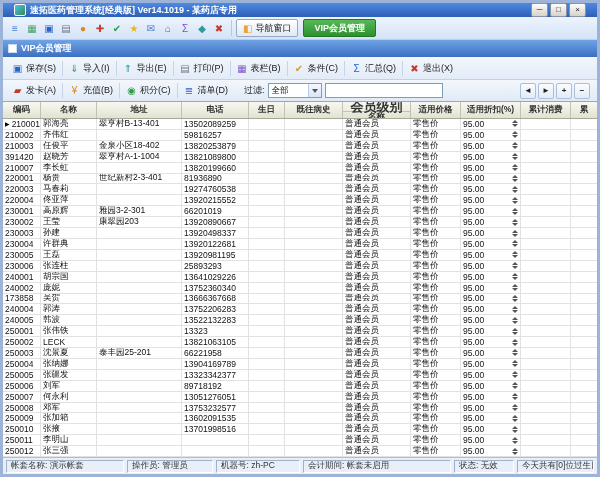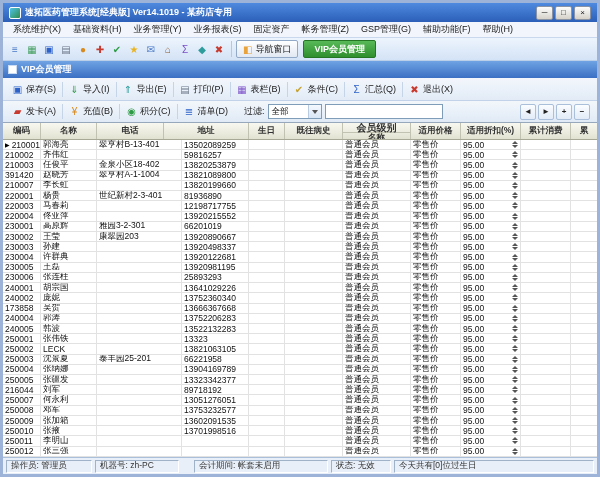--- a/index.html
+++ b/index.html
@@ -1,21 +1,21 @@
 <!DOCTYPE html>
 <html><head>
 <meta charset="utf-8">
 <style>
   *{margin:0;padding:0;box-sizing:border-box;}
   html,body{width:600px;height:477px;overflow:hidden;}
   body{font-family:"Liberation Sans","DejaVu Sans",sans-serif;background:#8FA8C8;}
   .window{width:600px;height:477px;border:3px solid #9DB4D8;background:#DCE9F8;display:flex;flex-direction:column;}
 
   
-  .titlebar{height:19px;background:linear-gradient(#4E8ADF,#2C5FB8);display:flex;align-items:center;padding:0 6px;gap:4px;flex:none;}
+  .titlebar{height:14px;background:linear-gradient(#4E8ADF,#2C5FB8);display:flex;align-items:center;padding:0 11px;gap:4px;flex:none;}
   .app-icon{width:12px;height:12px;background:linear-gradient(135deg,#4FC3E8,#2E8C4A);border:1px solid #fff;border-radius:2px;flex:none;}
   .title-text{color:#fff;font-size:9px;font-weight:bold;flex:1;white-space:nowrap;overflow:hidden;}
   .win-controls{display:flex;gap:2px;}
   .win-btn{width:17px;height:14px;background:linear-gradient(#FDFDFD,#D6D2C9);border:1px solid #8A93A3;border-radius:2px;font-size:8px;line-height:11px;text-align:center;color:#222;cursor:default;}
 
   
   .menubar{height:16px;background:#F2F6FC;border-bottom:1px solid #C9D8EC;display:flex;align-items:center;padding:0 4px;flex:none;}
   .menu-item{font-size:9px;padding:0 6px;color:#1a1a1a;white-space:nowrap;}
 
   
@@ -46,21 +46,21 @@
   .tri-down{width:0;height:0;border-left:3px solid transparent;border-right:3px solid transparent;border-top:4px solid #555;}
   .filter-input{width:118px;height:15px;border:1px solid #7F9DB9;background:#fff;font-size:8.5px;padding:0 3px;margin-left:3px;font-family:inherit;}
   .nav-grp{margin-left:auto;display:flex;gap:2px;margin-right:4px;}
   .nav-btn{width:16px;height:16px;font-size:8px;display:flex;align-items:center;justify-content:center;color:#222;background:linear-gradient(#FBFDFF,#E2EBF7);border:1px solid #AABFDA;border-radius:2px;font-weight:bold;}
 
   
   .table-wrap{flex:1;display:flex;flex-direction:column;background:#fff;overflow:hidden;}
   .thead{display:flex;height:17px;background:linear-gradient(#F8F8F1,#E2E2D2);border-bottom:1px solid #A8A896;flex:none;}
   .th{border-right:1px solid #C2C2B2;display:flex;align-items:center;justify-content:center;font-size:8.5px;font-weight:bold;color:#333;overflow:hidden;white-space:nowrap;}
   .th-group{flex-direction:column;justify-content:stretch;padding:0;}
-  .g-top{height:10px;border-bottom:1px solid #C2C2B2;display:flex;align-items:center;justify-content:center;width:100%;font-size:10px;font-family:Liberation Serif, serif;}
+  .g-top{height:10px;border-bottom:1px solid #C2C2B2;display:flex;align-items:center;justify-content:center;width:100%;font-size:13px;font-family:Liberation Serif, serif;}
   .g-bot{height:9px;display:flex;align-items:center;justify-content:center;width:100%;font-size:8.5px;}
   .tbody{flex:1;display:flex;flex-direction:column;overflow:hidden;}
   .trow{flex:1;display:flex;border-bottom:1px solid #E2E2E2;min-height:0;}
   .td{border-right:1px solid #E2E2E2;font-size:8.5px;color:#111;display:flex;align-items:center;padding:0 2px;overflow:hidden;white-space:nowrap;}
   .cell-ctl{justify-content:space-between;}
   .sel-arrow{font-size:6px;color:#000;margin-right:2px;line-height:1;}
   .spinner{display:flex;flex-direction:column;gap:1px;margin-left:2px;}
   .spinner i{display:block;width:0;height:0;border-left:3px solid transparent;border-right:3px solid transparent;}
   .spinner .up{border-bottom:3px solid #555;}
   .spinner .dn{border-top:3px solid #555;}
@@ -82,31 +82,20 @@
   <div class="titlebar">
     <div class="app-icon"></div>
     <div class="title-text">速拓医药管理系统[经典版] Ver14.1019 - 某药店专用</div>
     <div class="win-controls">
         <div class="win-btn">─</div>
         <div class="win-btn">□</div>
         <div class="win-btn">×</div>
       </div>
   </div>
 
-  <div class="menubar">
-      <div class="menu-item">系统维护(X)</div>
-      <div class="menu-item">基础资料(H)</div>
-      <div class="menu-item">业务管理(Y)</div>
-      <div class="menu-item">业务报表(S)</div>
-      <div class="menu-item">固定资产</div>
-      <div class="menu-item">帐务管理(Z)</div>
-      <div class="menu-item">GSP管理(G)</div>
-      <div class="menu-item">辅助功能(F)</div>
-      <div class="menu-item">帮助(H)</div>
-    </div>
 
   <div class="toolbar1">
     <div class="tool-icons">
         <div class="tool-icon" style="color: rgb(74, 122, 200);">≡</div>
         <div class="tool-icon" style="color: rgb(62, 156, 90);">▦</div>
         <div class="tool-icon" style="color: rgb(46, 98, 200);">▣</div>
         <div class="tool-icon" style="color: rgb(106, 118, 134);">▤</div>
         <div class="tool-icon" style="color: rgb(216, 138, 30);">●</div>
         <div class="tool-icon" style="color: rgb(200, 58, 46);">✚</div>
         <div class="tool-icon" style="color: rgb(46, 156, 70);">✔</div>
@@ -209,22 +198,22 @@
         <div class="nav-btn">►</div>
         <div class="nav-btn">+</div>
         <div class="nav-btn">−</div>
       </div>
   </div>
 
   <div class="table-wrap">
     <div class="thead">
         <div class="th w-code">编码</div>
         <div class="th w-name">名称</div>
+        <div class="th w-addr">地址</div>
         <div class="th w-phone">电话</div>
-        <div class="th w-addr">地址</div>
         <div class="th w-birth">生日</div>
         <div class="th w-hist">既往病史</div>
         <div class="th th-group w-level">
           <div class="g-top">会员级别</div>
           <div class="g-bot">名称</div>
         </div>
         <div class="th w-price">适用价格</div>
         <div class="th w-disc">适用折扣(%)</div>
         <div class="th w-total">累计消费</div>
         <div class="th w-last">累</div>
@@ -392,21 +381,21 @@
           </div>
           <div class="td w-total"></div>
           <div class="td w-last"></div>
         </div>
         <div class="trow">
           <div class="td w-code">
             <span>220003</span>
           </div>
           <div class="td w-name">马春莉</div>
           <div class="td w-addr"></div>
-          <div class="td w-phone">12198717755</div>
+          <div class="td w-phone">19274760538</div>
           <div class="td w-birth"></div>
           <div class="td w-hist"></div>
           <div class="td w-level cell-ctl">
             <span>普通会员</span>
             <span><i class="tri-down"></i></span>
           </div>
           <div class="td w-price cell-ctl">
             <span>零售价</span>
             <span><i class="tri-down"></i></span>
           </div>
@@ -874,21 +863,21 @@
             <span class="spinner">
               <i class="up"></i>
               <i class="dn"></i>
             </span>
           </div>
           <div class="td w-total"></div>
           <div class="td w-last"></div>
         </div>
         <div class="trow">
           <div class="td w-code">
-            <span>216044</span>
+            <span>250006</span>
           </div>
           <div class="td w-name">刘军</div>
           <div class="td w-addr"></div>
           <div class="td w-phone">89718192</div>
           <div class="td w-birth"></div>
           <div class="td w-hist"></div>
           <div class="td w-level cell-ctl">
             <span>普通会员</span>
             <span><i class="tri-down"></i></span>
           </div>
@@ -1065,20 +1054,21 @@
               <i class="dn"></i>
             </span>
           </div>
           <div class="td w-total"></div>
           <div class="td w-last"></div>
         </div>
       </div>
   </div>
 
   <div class="statusbar">
+      <div class="sb-panel" style="width: 118px;">帐套名称: 演示帐套</div>
       <div class="sb-panel" style="width: 86px;">操作员: 管理员</div>
       <div class="sb-panel" style="width: 84px;">机器号: zh-PC</div>
-      <div class="sb-panel" style="width: 134px; margin-left: 12px;">会计期间: 帐套未启用</div>
+      <div class="sb-panel" style="width: 148px;">会计期间: 帐套未启用</div>
       <div class="sb-panel" style="width: 60px;">状态: 无效</div>
       <div class="sb-panel sb-fill">今天共有[0]位过生日</div>
     </div>
 
 </div>
 
 </body></html>

